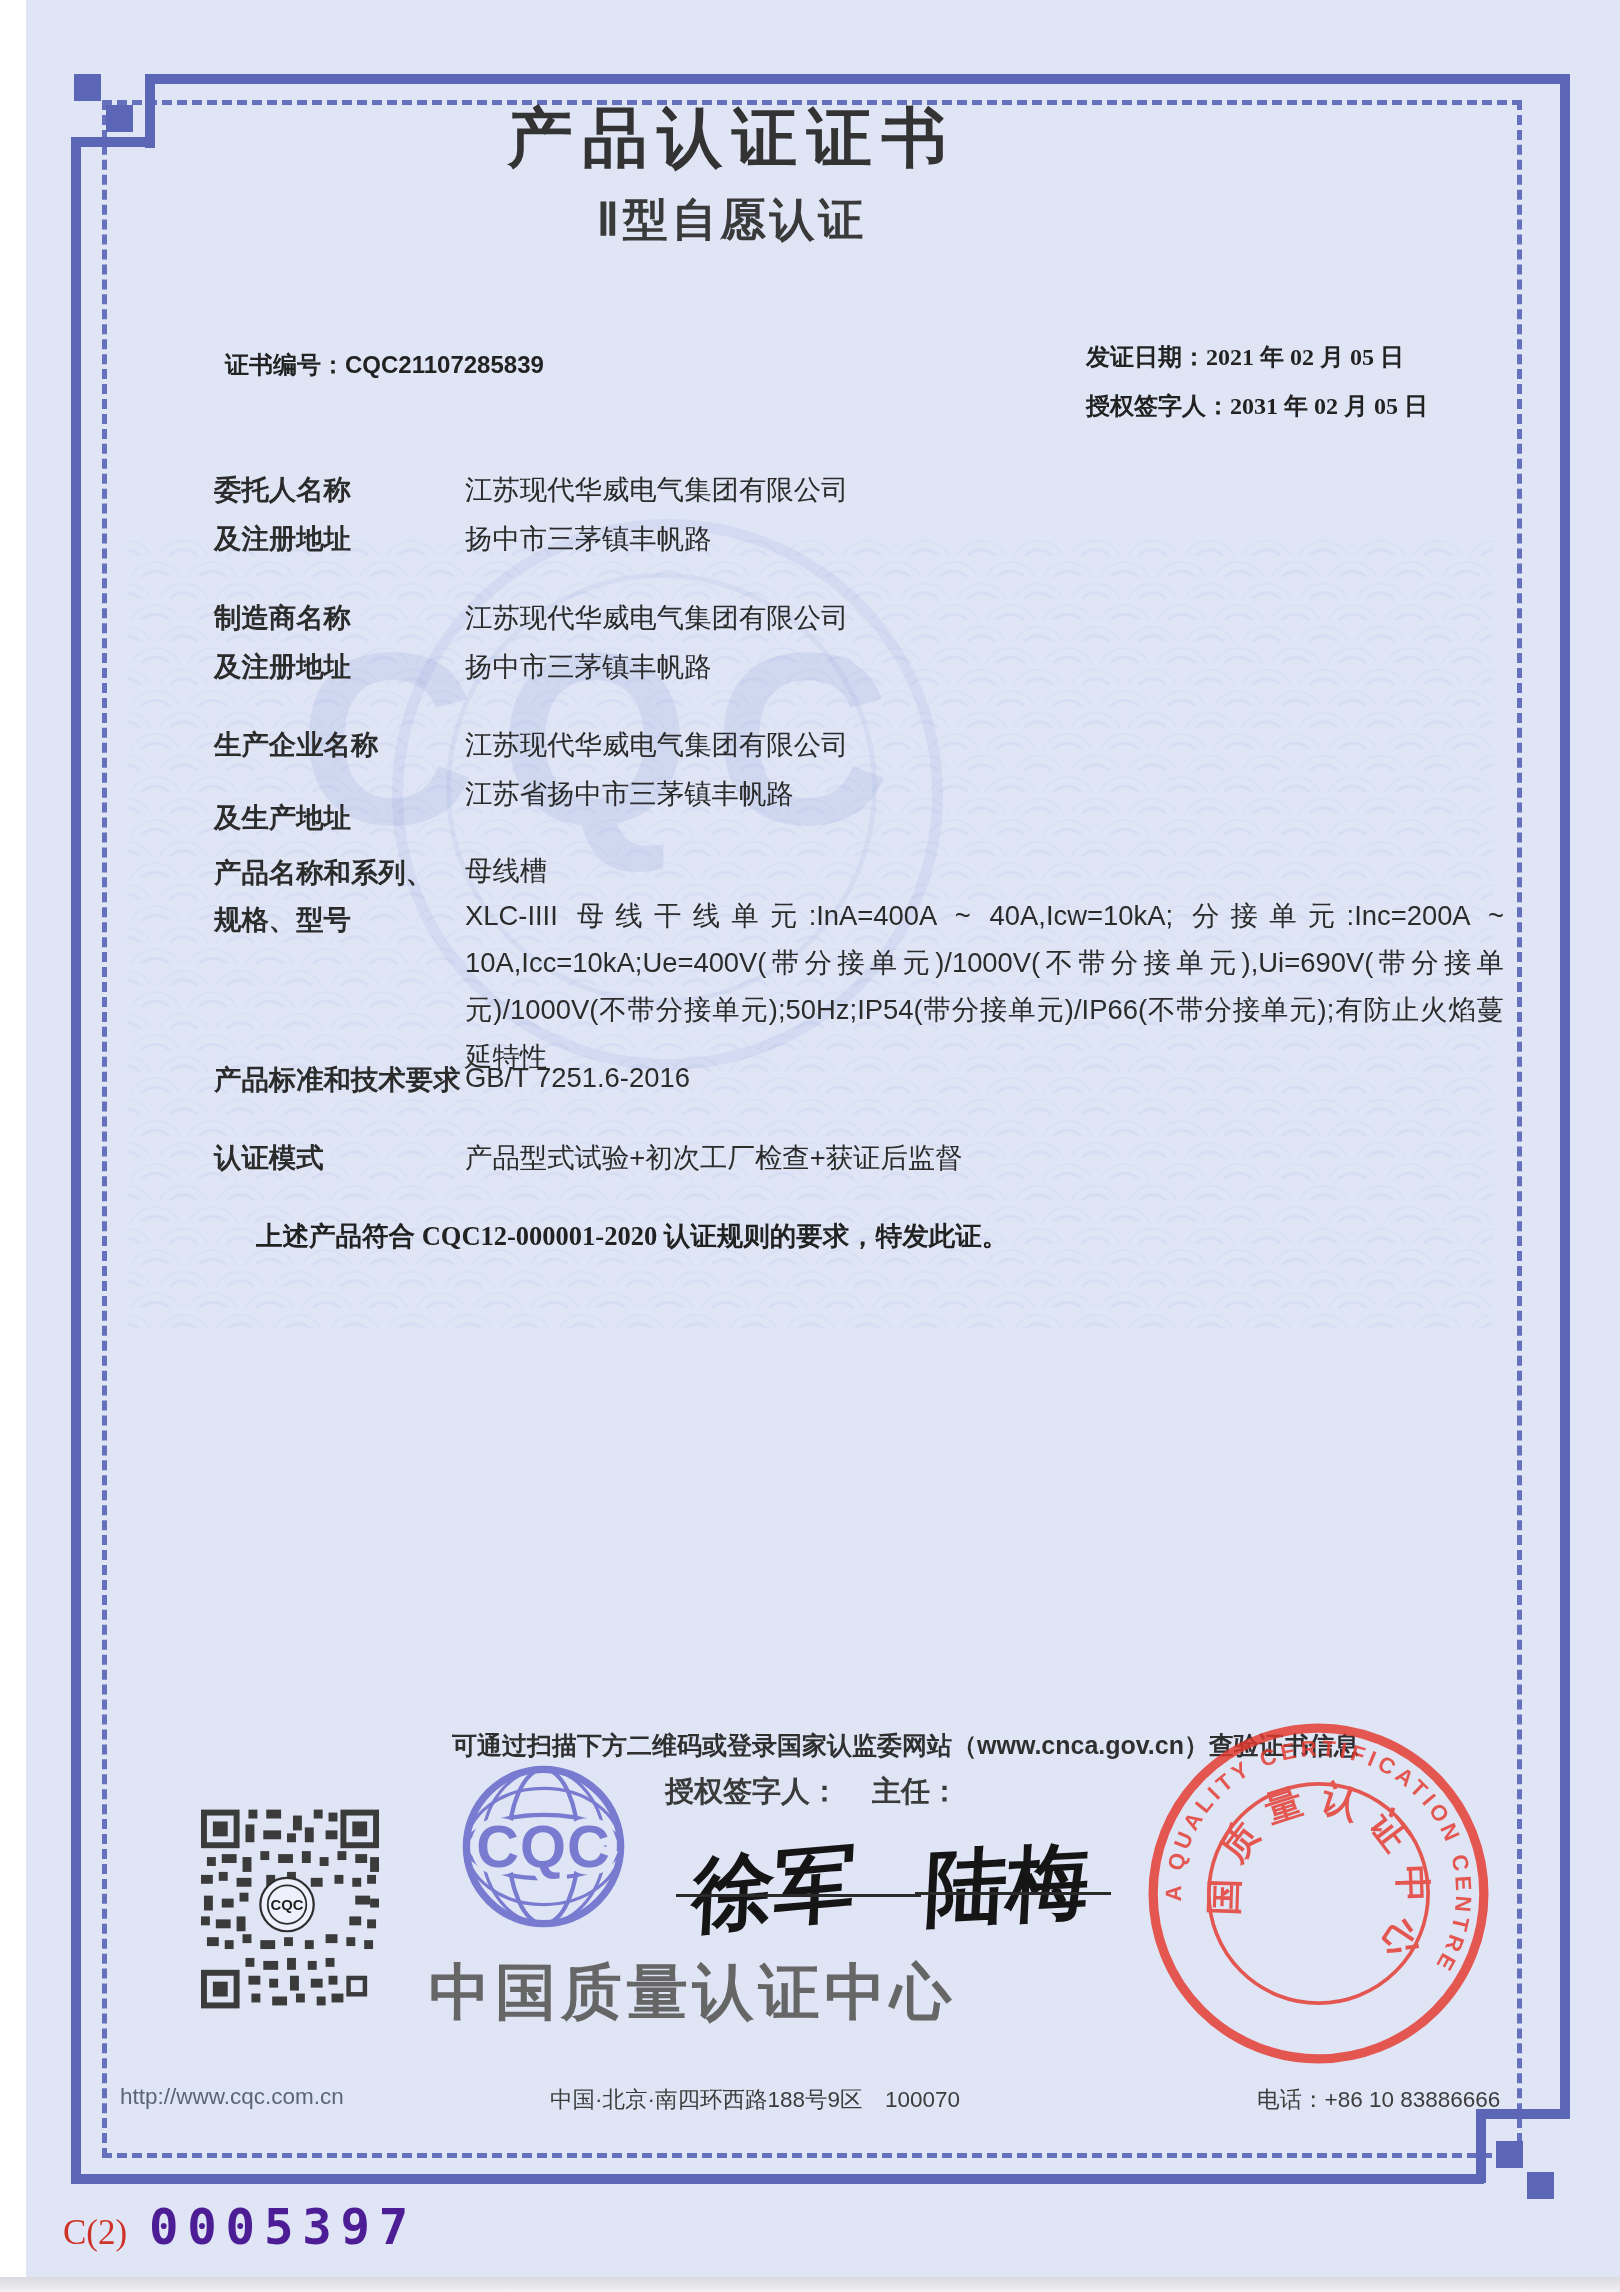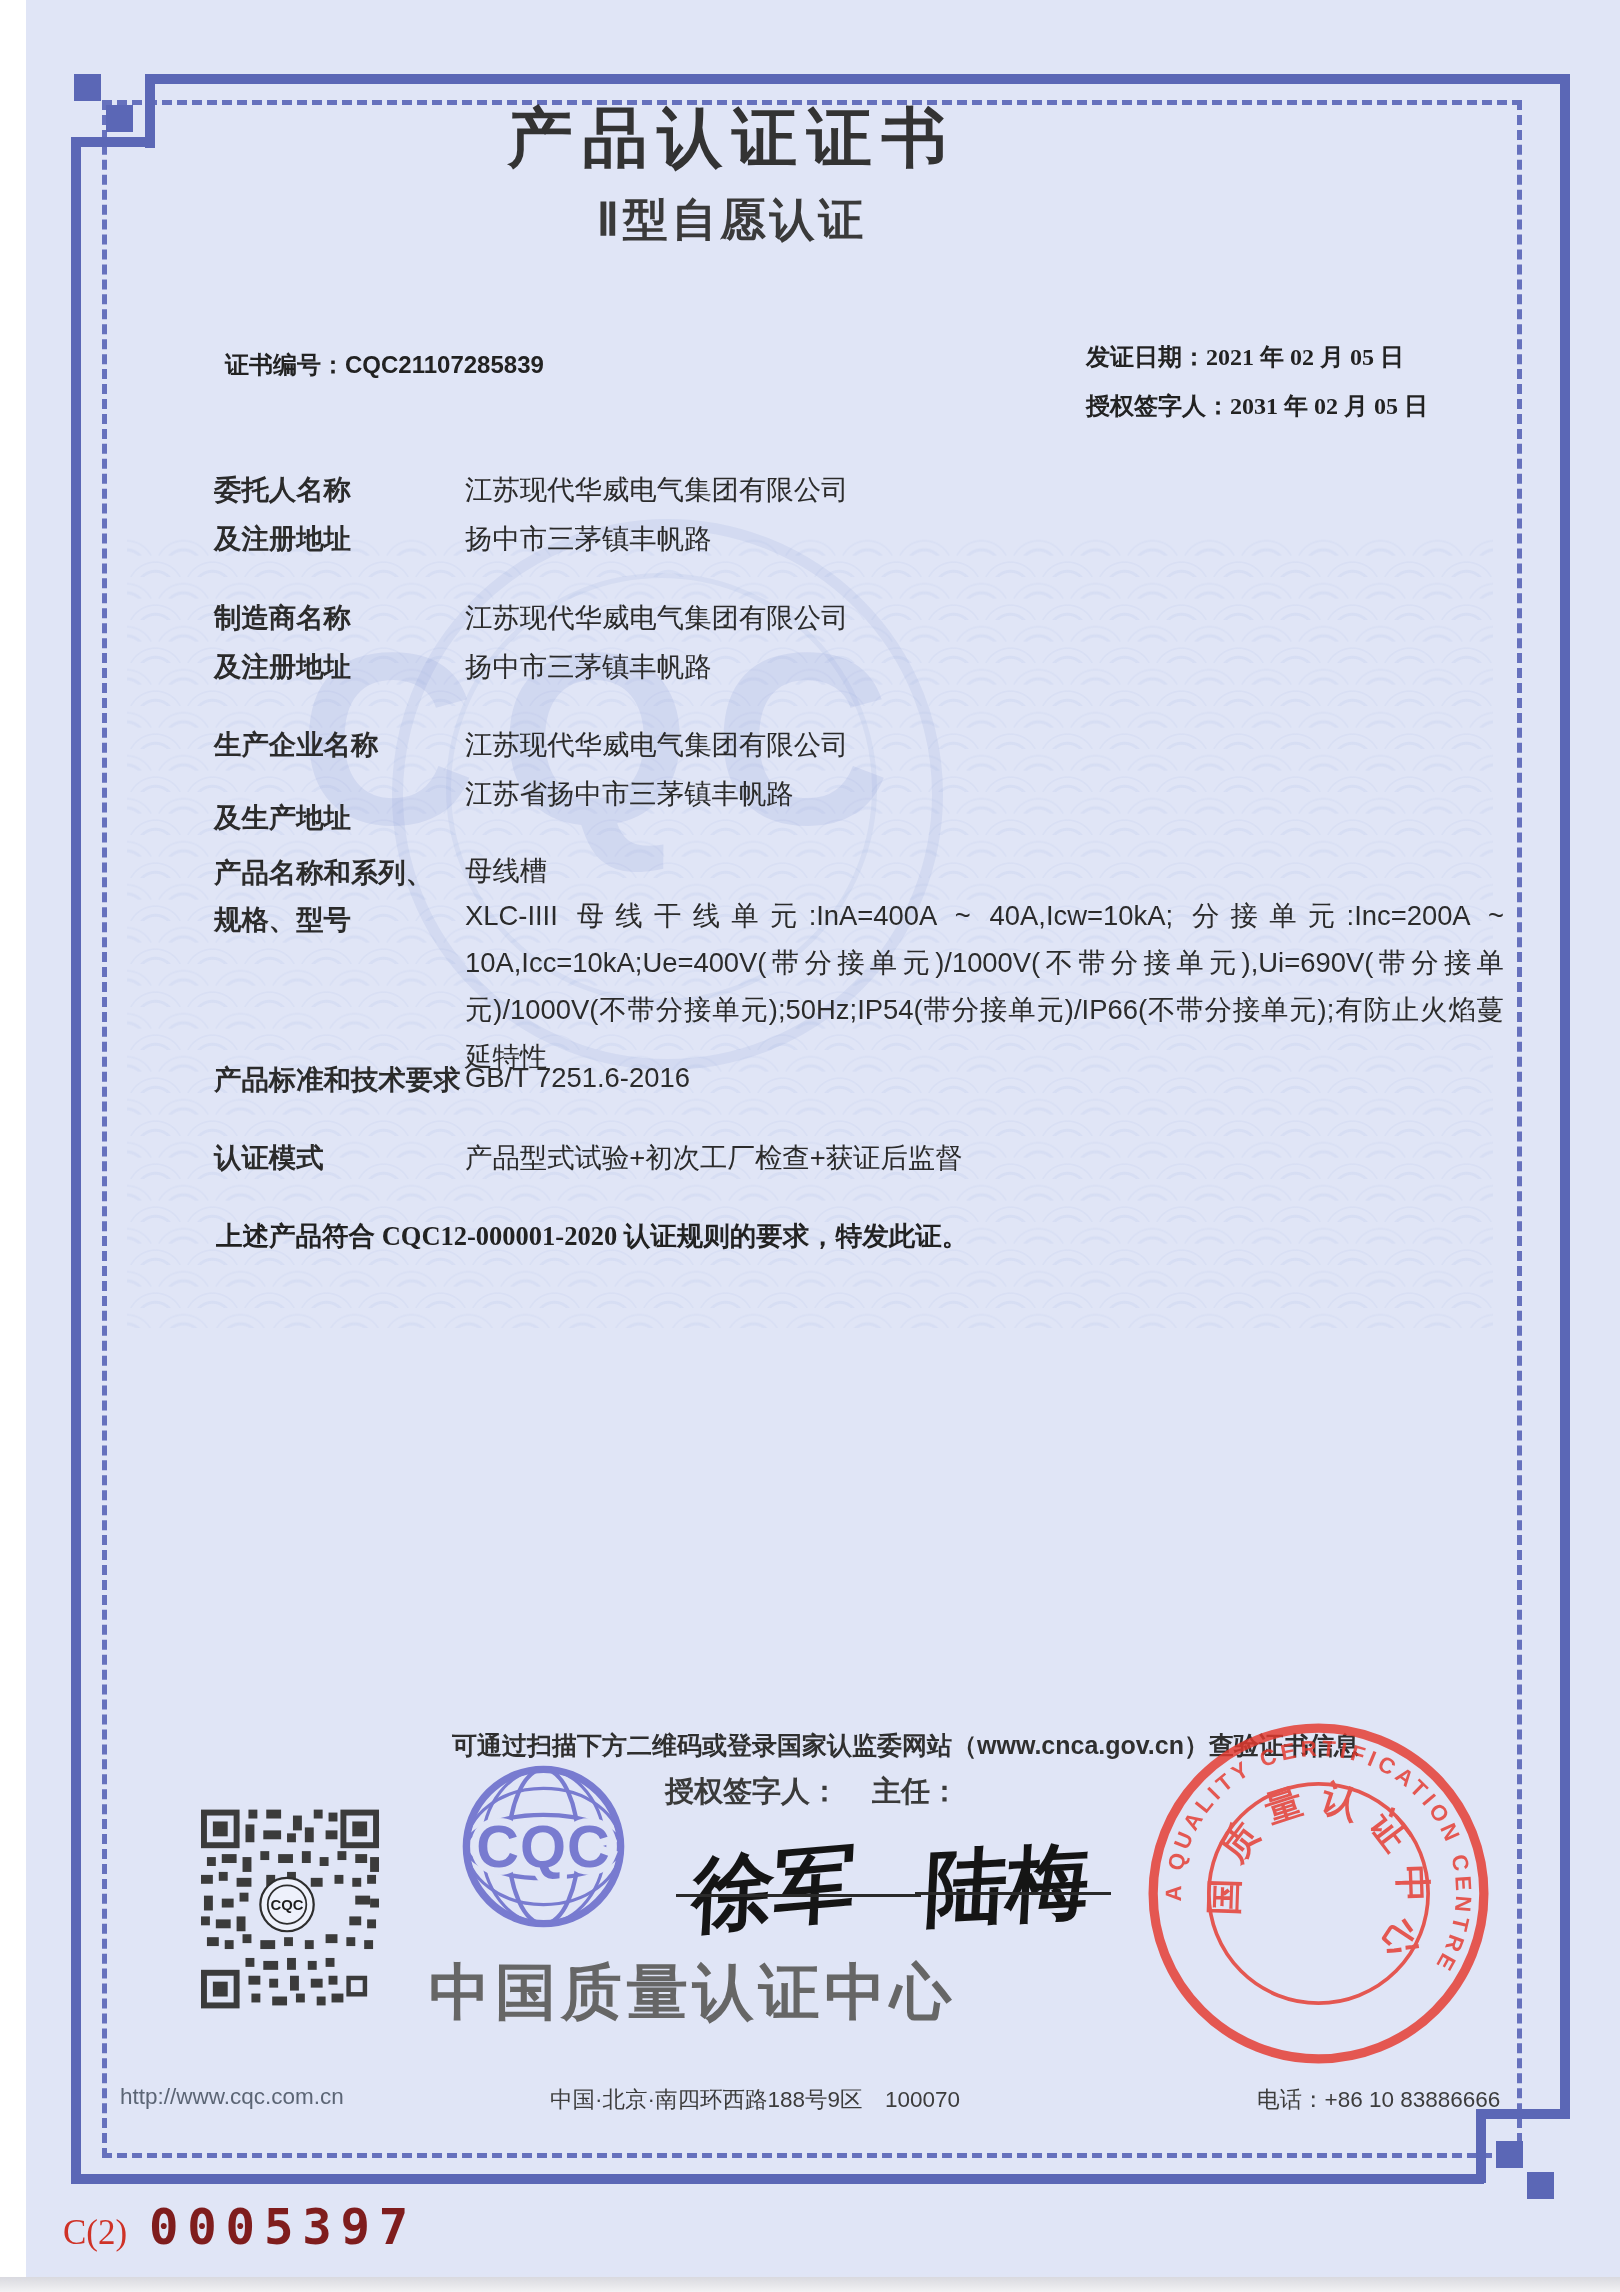--- a/index.html
+++ b/index.html
@@ -43,21 +43,21 @@
   .qr-note{left:452px;top:1729px;font-size:25px;font-weight:600;color:#2f2f2f;}
   .sign-label{font-size:29px;font-weight:600;color:#3a3a3a;}
   .signature{font-family:"Liberation Serif", serif;font-size:82px;font-weight:700;color:#151515;}
   .strike{position:absolute;height:2.9px;background:#2a2a2a;}
   .org-name{left:429px;top:1952px;font-size:61px;font-weight:700;letter-spacing:4.9px;color:#666;}
   .footer-text{font-size:22.5px;color:#3c3c3c;}
   .url{color:#5b6575;}
   .serial-prefix{left:63px;top:2213px;font-size:35px;color:#cf3227;
         font-family:"Liberation Serif", serif;}
   .serial-number{left:149px;top:2199px;font-size:49px;font-weight:700;letter-spacing:8.8px;
-        color:#7f1d1d;font-family:"DejaVu Sans Mono", monospace;}
+        color:#4c1d95;font-family:"DejaVu Sans Mono", monospace;}
   .stamp-wrap{left:1142px;top:1717px;width:353px;height:353px;opacity:.82;}
   .logo-wrap{left:459px;top:1762px;width:169px;height:169px;}
   .qr-wrap{left:201px;top:1806px;width:178px;height:206px;}
 </style>
 </head>
 <body>
 
 <div class="page">
   <div class="paper"></div>
   <div class="scan-bottom"></div>
@@ -113,21 +113,21 @@
   <div class="abs flabel" style="top:902px;">规格、型号</div>
   <div class="abs fvalue" style="top:853px;">母线槽</div>
   <div class="abs fvalue spec" style="top:892px;">XLC-IIII 母线干线单元:InA=400A ~ 40A,Icw=10kA; 分接单元:Inc=200A ~ 10A,Icc=10kA;Ue=400V(带分接单元)/1000V(不带分接单元),Ui=690V(带分接单元)/1000V(不带分接单元);50Hz;IP54(带分接单元)/IP66(不带分接单元);有防止火焰蔓延特性</div>
 
   <div class="abs flabel" style="top:1062px;width:294px;">产品标准和技术要求</div>
   <div class="abs fvalue" style="top:1062px;">GB/T 7251.6-2016</div>
 
   <div class="abs flabel" style="top:1140px;">认证模式</div>
   <div class="abs fvalue" style="top:1140px;">产品型式试验+初次工厂检查+获证后监督</div>
 
-  <div class="abs statement" style="top:1218px;">上述产品符合 CQC12-000001-2020 认证规则的要求，特发此证。</div>
+  <div class="abs statement" style="top:1218px;margin-left:40px;">上述产品符合 CQC12-000001-2020 认证规则的要求，特发此证。</div>
 
   <div class="abs qr-note">可通过扫描下方二维码或登录国家认监委网站（www.cnca.gov.cn）查验证书信息</div>
 
   <div class="abs sign-label" style="left:665px;top:1772px;">授权签字人：</div>
   <div class="abs sign-label" style="left:872px;top:1772px;">主任：</div>
 
   <div class="abs signature" style="left:692px;top:1835px;transform:rotate(-5deg) skewX(-8deg);">徐军</div>
   <div class="abs signature" style="left:925px;top:1831px;transform:rotate(-3deg) skewX(-6deg);">陆梅</div>
   <div class="strike" style="left:676px;top:1894px;width:245px;"></div>
   <div class="strike" style="left:915px;top:1892px;width:196px;"></div>

